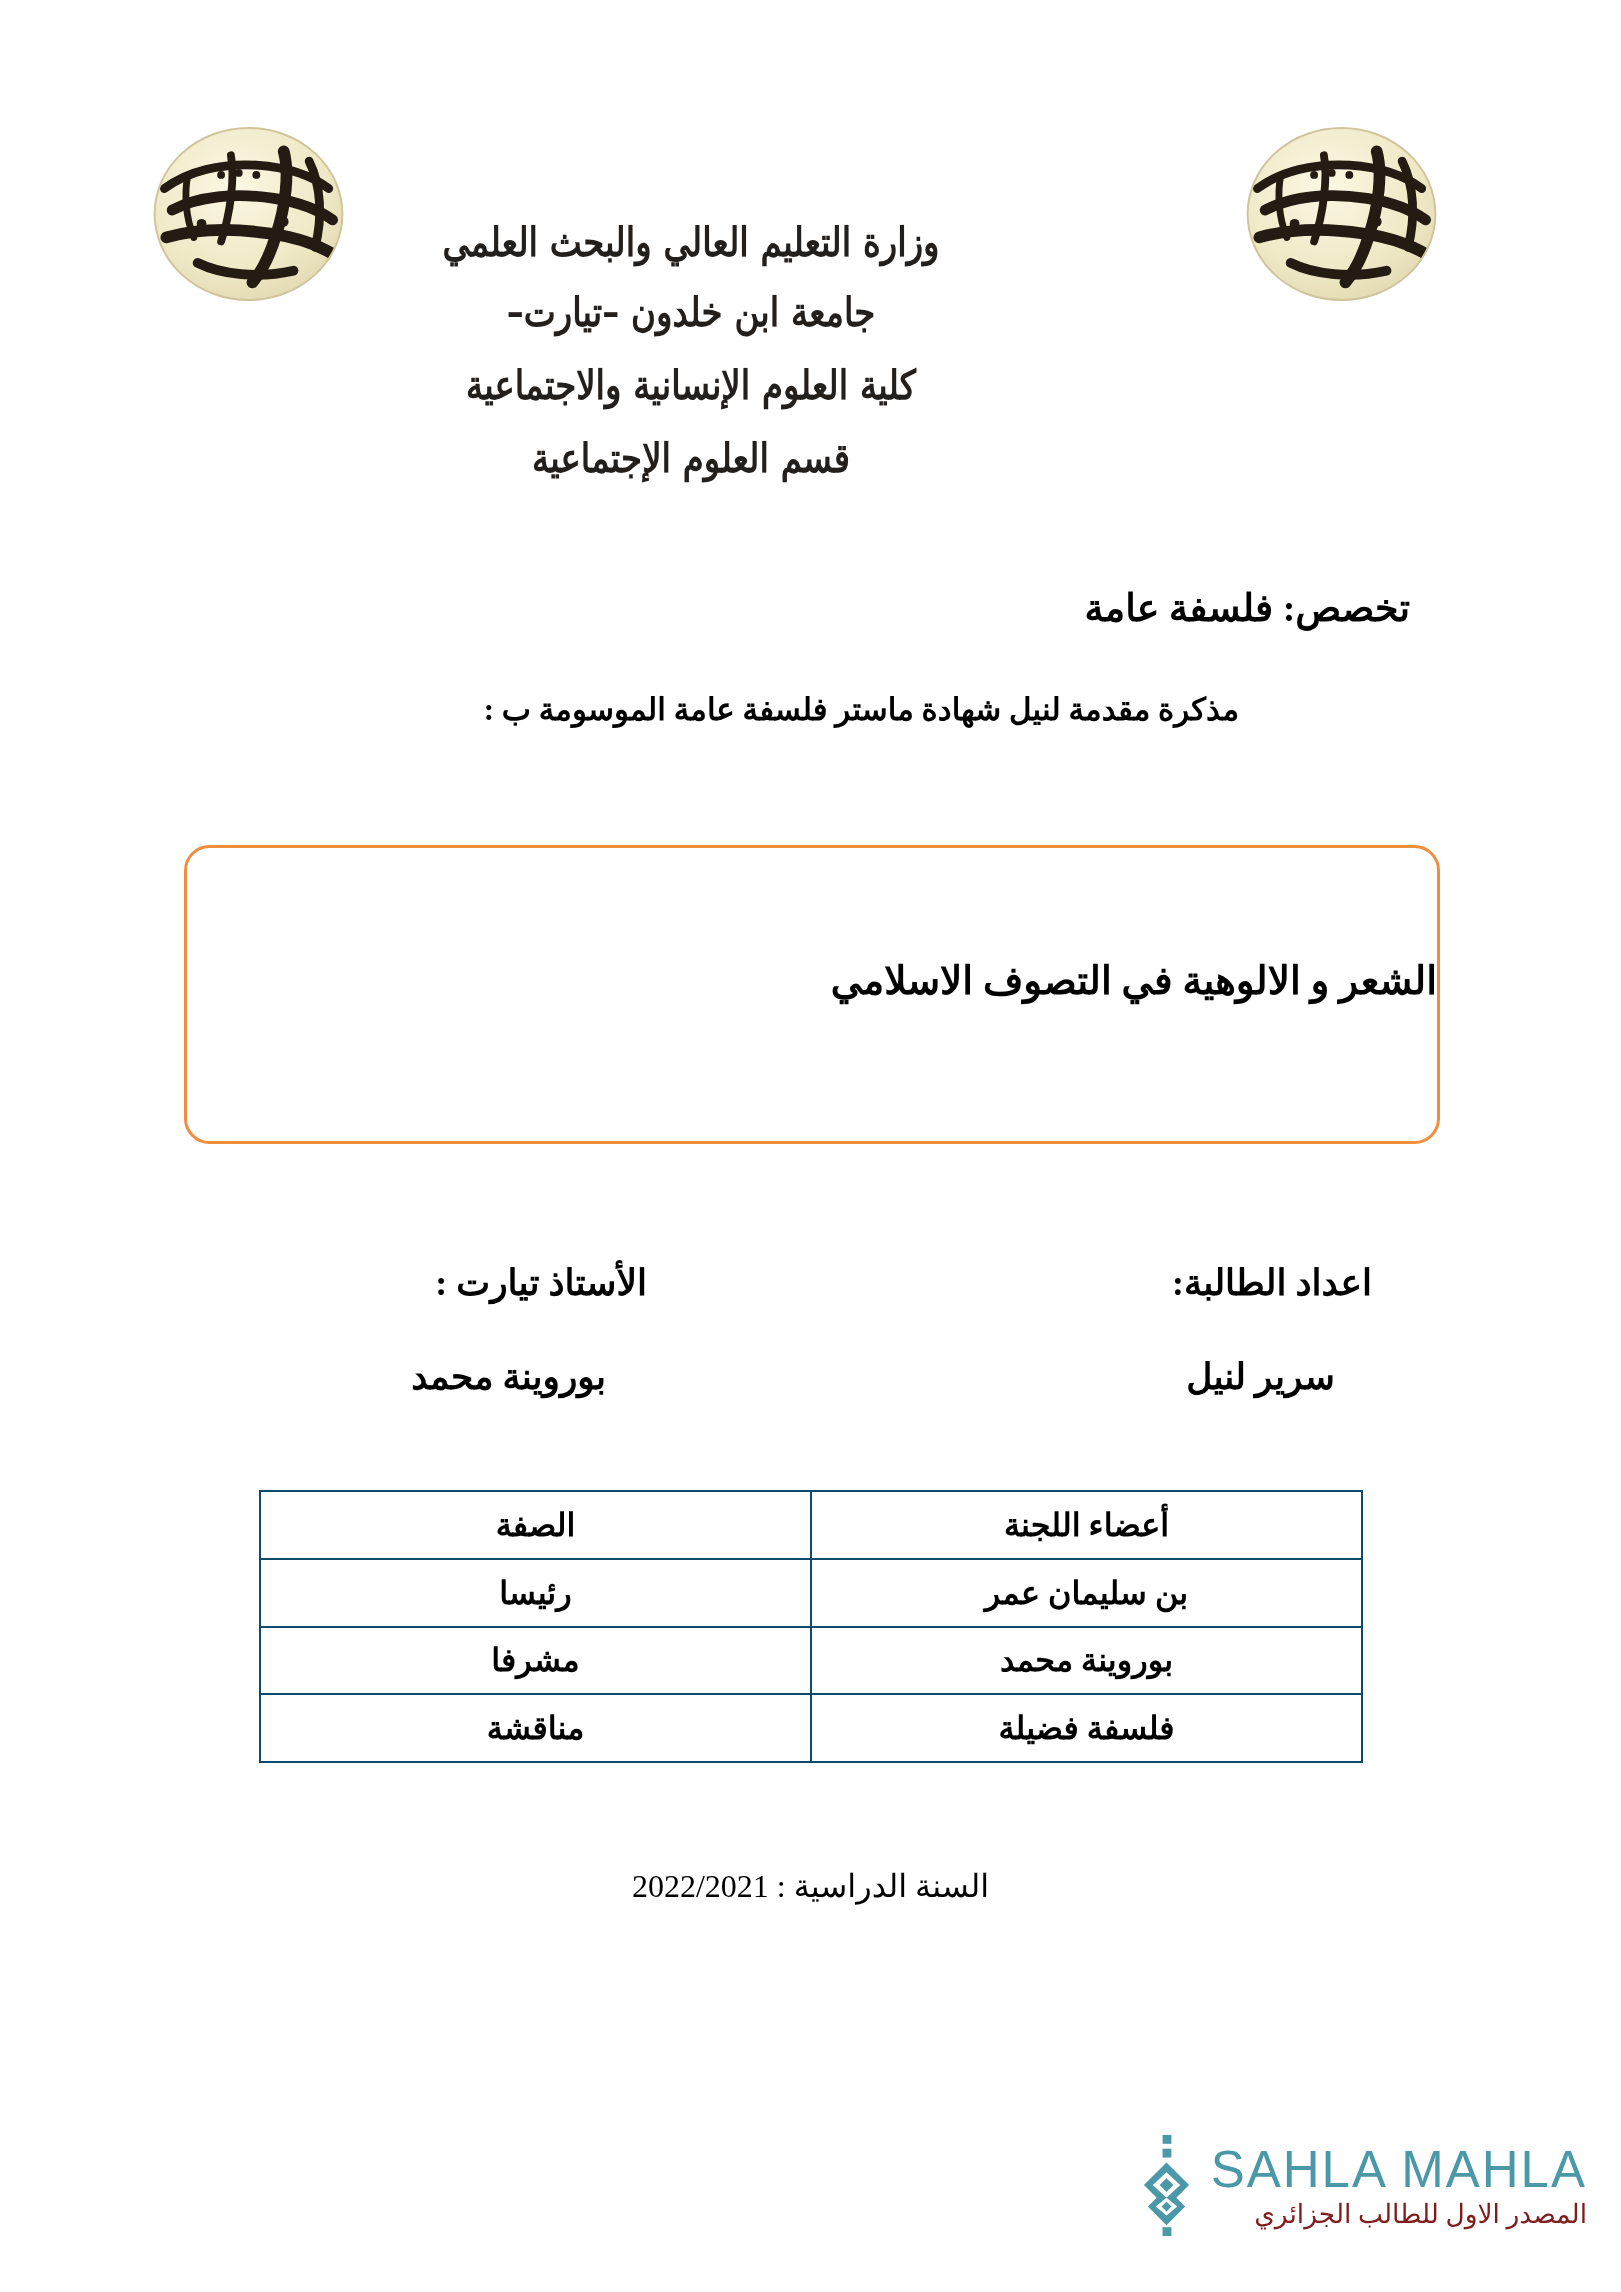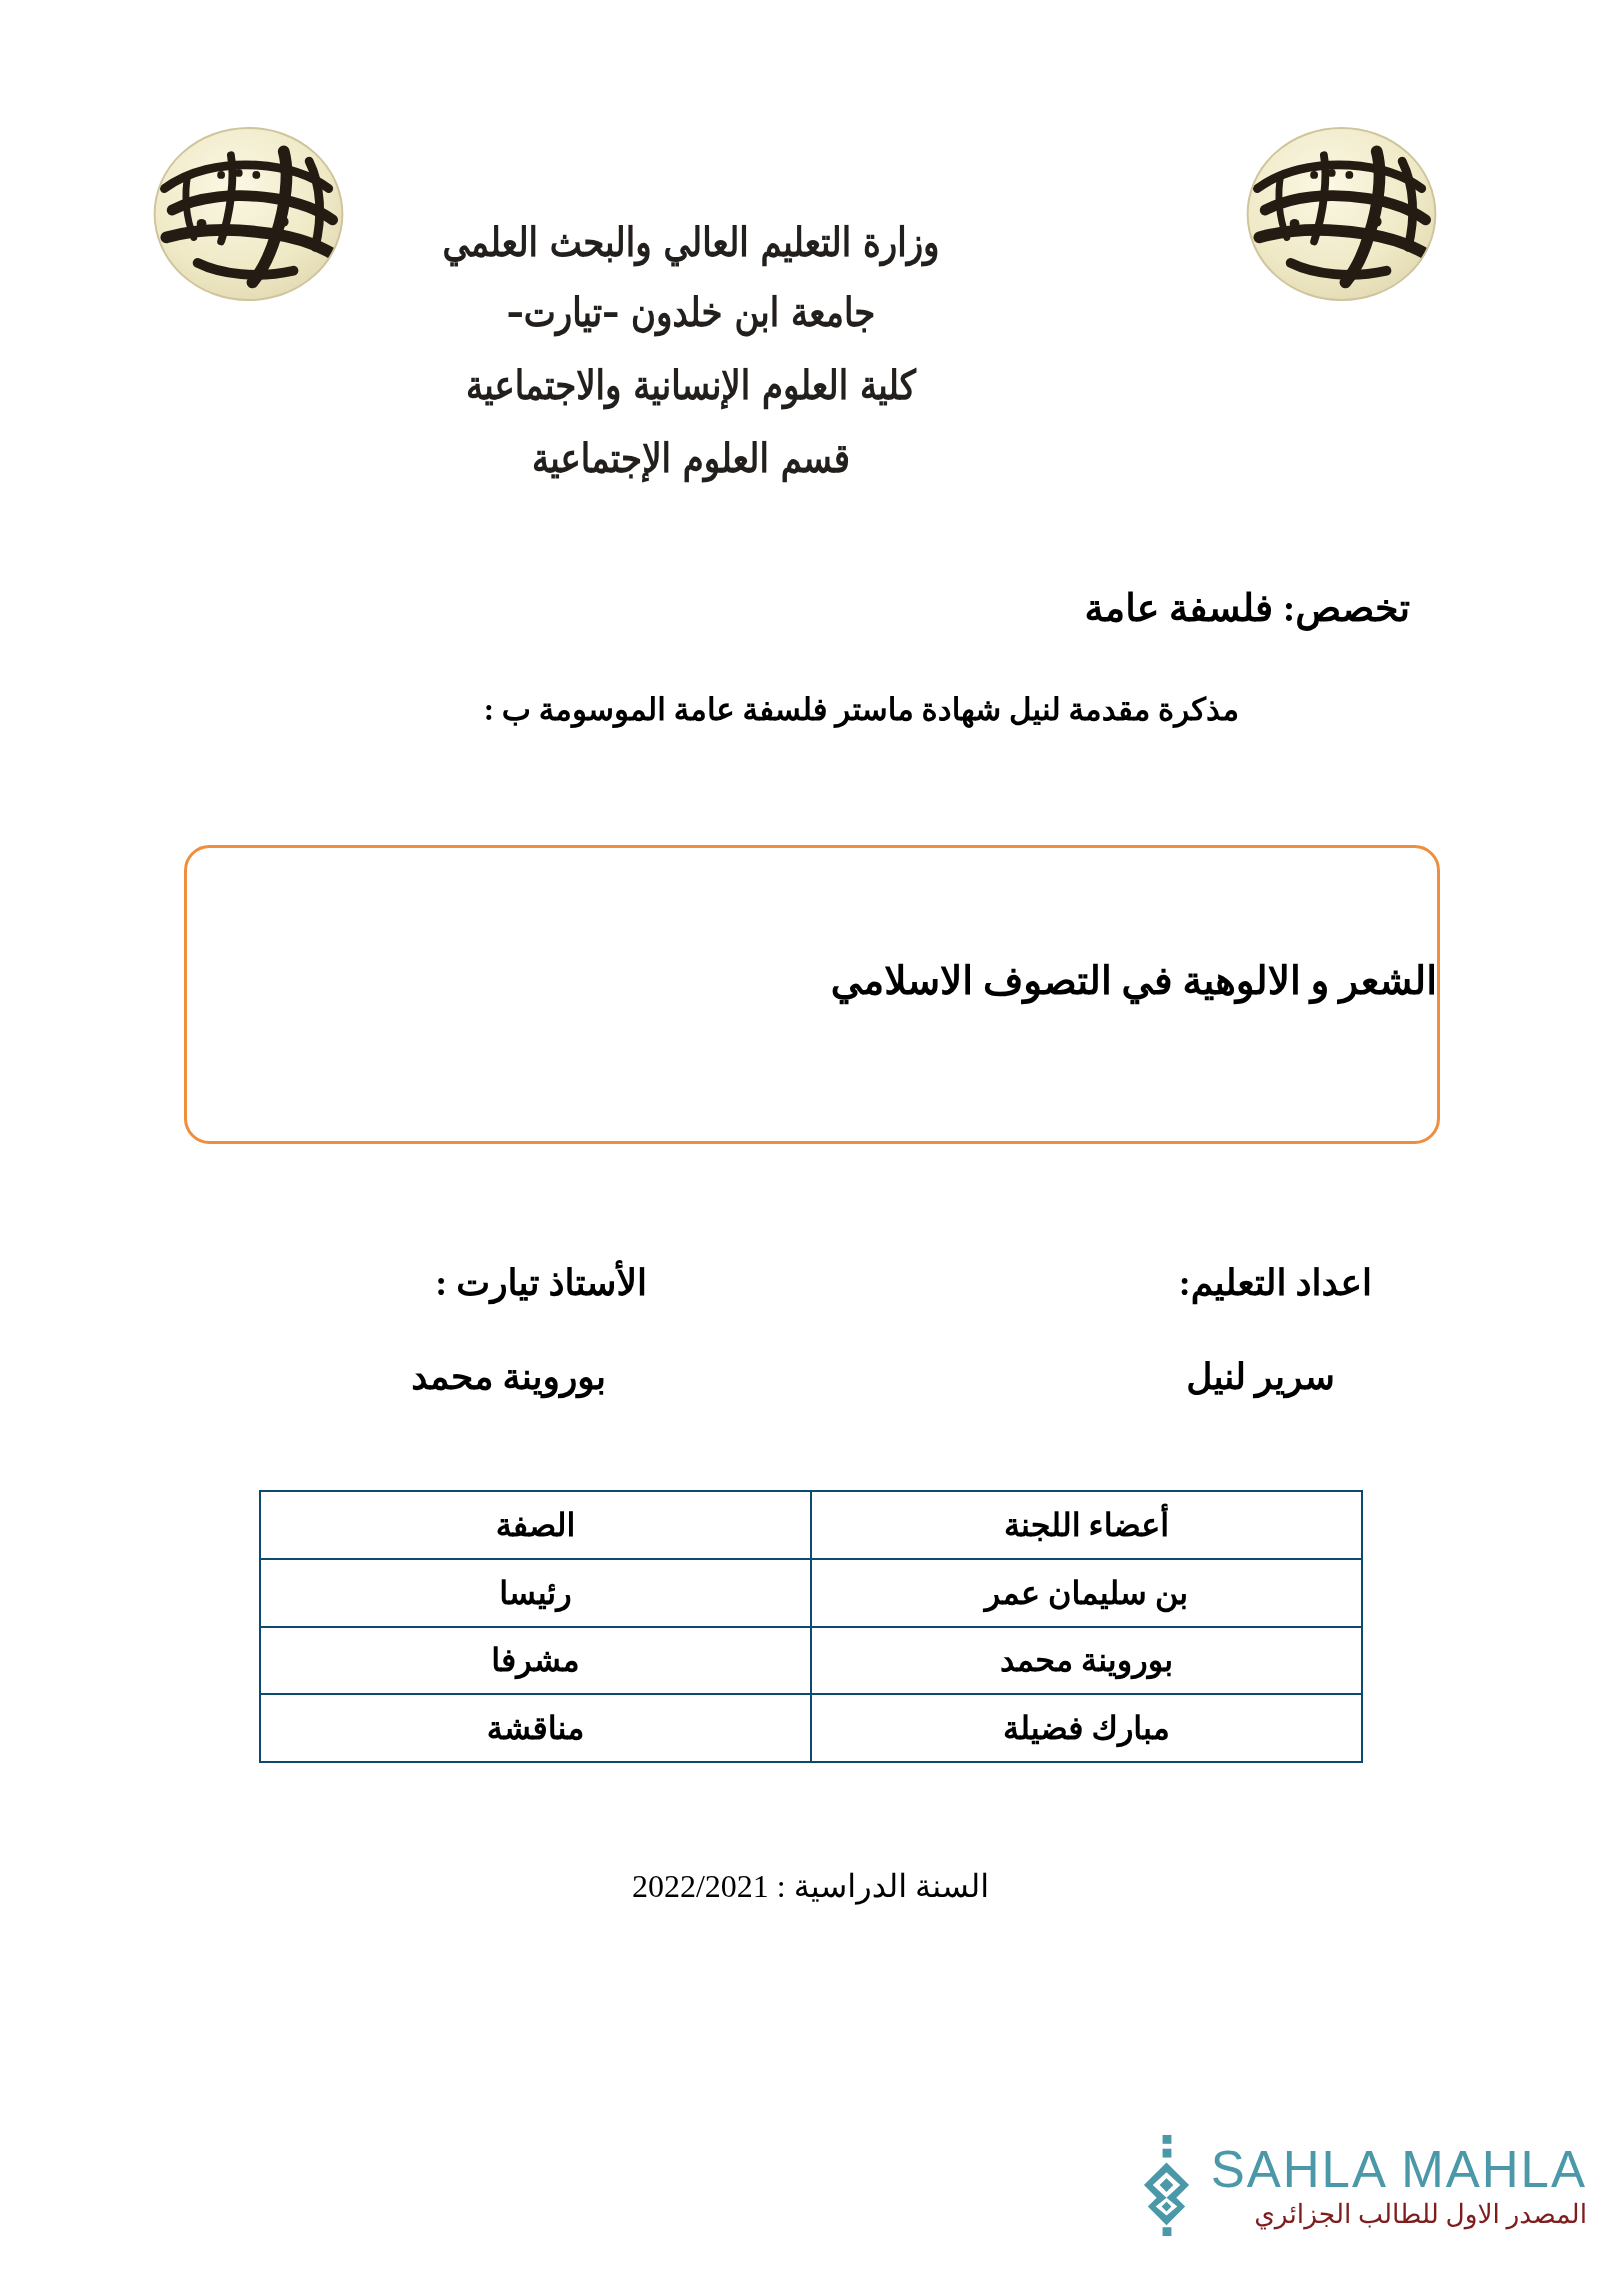--- a/index.html
+++ b/index.html
@@ -269,42 +269,42 @@
 
   <div class="specialization">تخصص: فلسفة عامة</div>
 
   <div class="submitted">مذكرة مقدمة لنيل شهادة ماستر فلسفة عامة الموسومة ب :</div>
 
   <div class="title-box">
     <div class="title-text">الشعر و الالوهية في التصوف الاسلامي</div>
   </div>
 
   <div class="byline">
-    <div class="col byline-student-label">اعداد التعليم:</div>
+    <div class="col byline-student-label">اعداد الطالبة:</div>
     <div class="col byline-student-name">سرير لنيل</div>
     <div class="col byline-supervisor-label">الأستاذ تيارت :</div>
     <div class="col byline-supervisor-name">بوروينة محمد</div>
   </div>
 
   <table class="jury-table">
     <tbody>
       <tr>
         <td>أعضاء اللجنة</td>
         <td>الصفة</td>
       </tr>
       <tr>
         <td>بن سليمان عمر</td>
         <td>رئيسا</td>
       </tr>
       <tr>
         <td>بوروينة محمد</td>
         <td>مشرفا</td>
       </tr>
       <tr>
-        <td>مبارك فضيلة</td>
+        <td>فلسفة فضيلة</td>
         <td>مناقشة</td>
       </tr>
     </tbody>
   </table>
 
   <div class="academic-year">السنة الدراسية : 2022/2021</div>
 
   <div class="watermark">
     <div class="wm-mark">
       <svg viewBox="0 0 66 108" xmlns="http://www.w3.org/2000/svg" aria-hidden="true">

